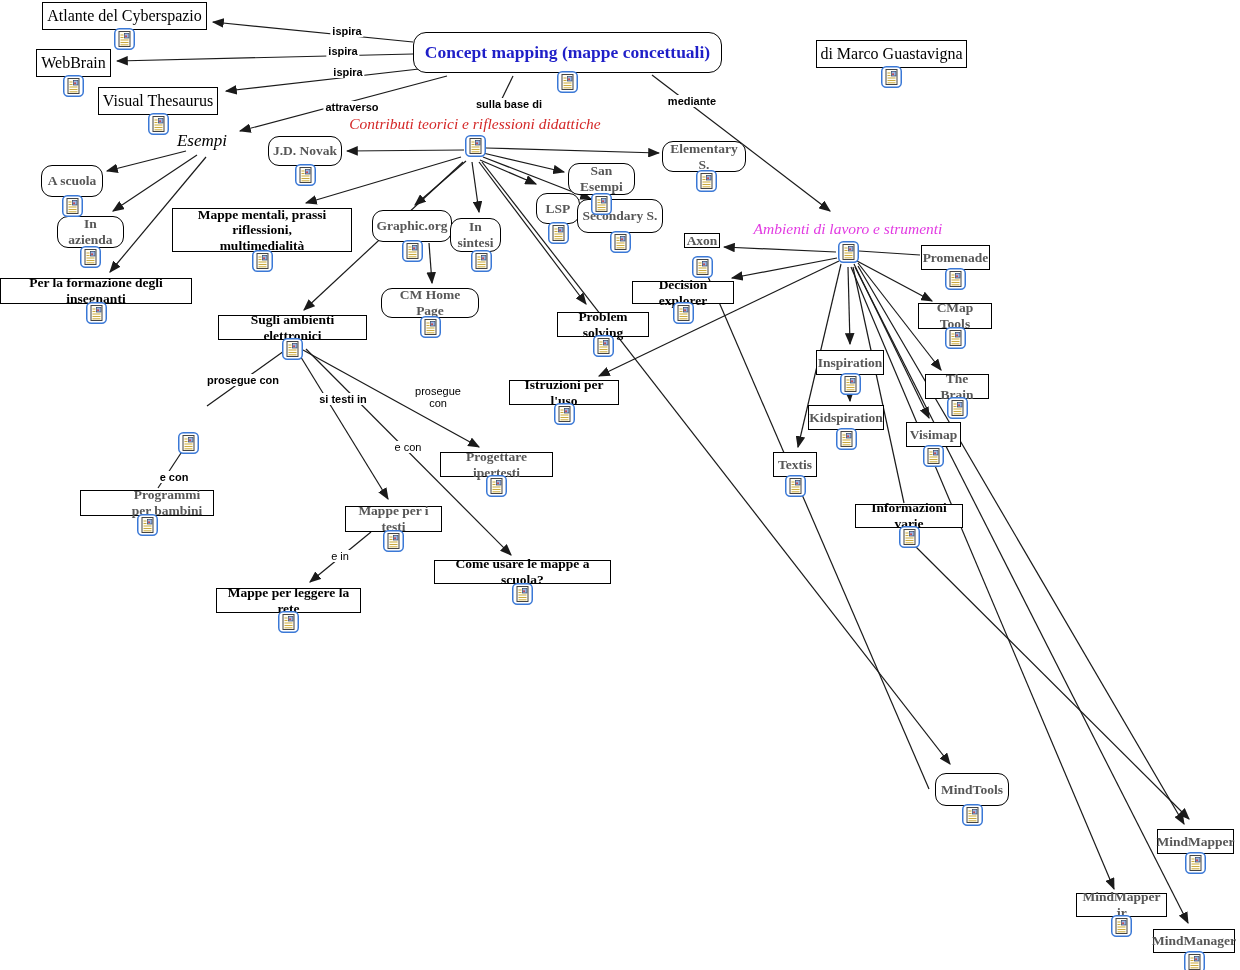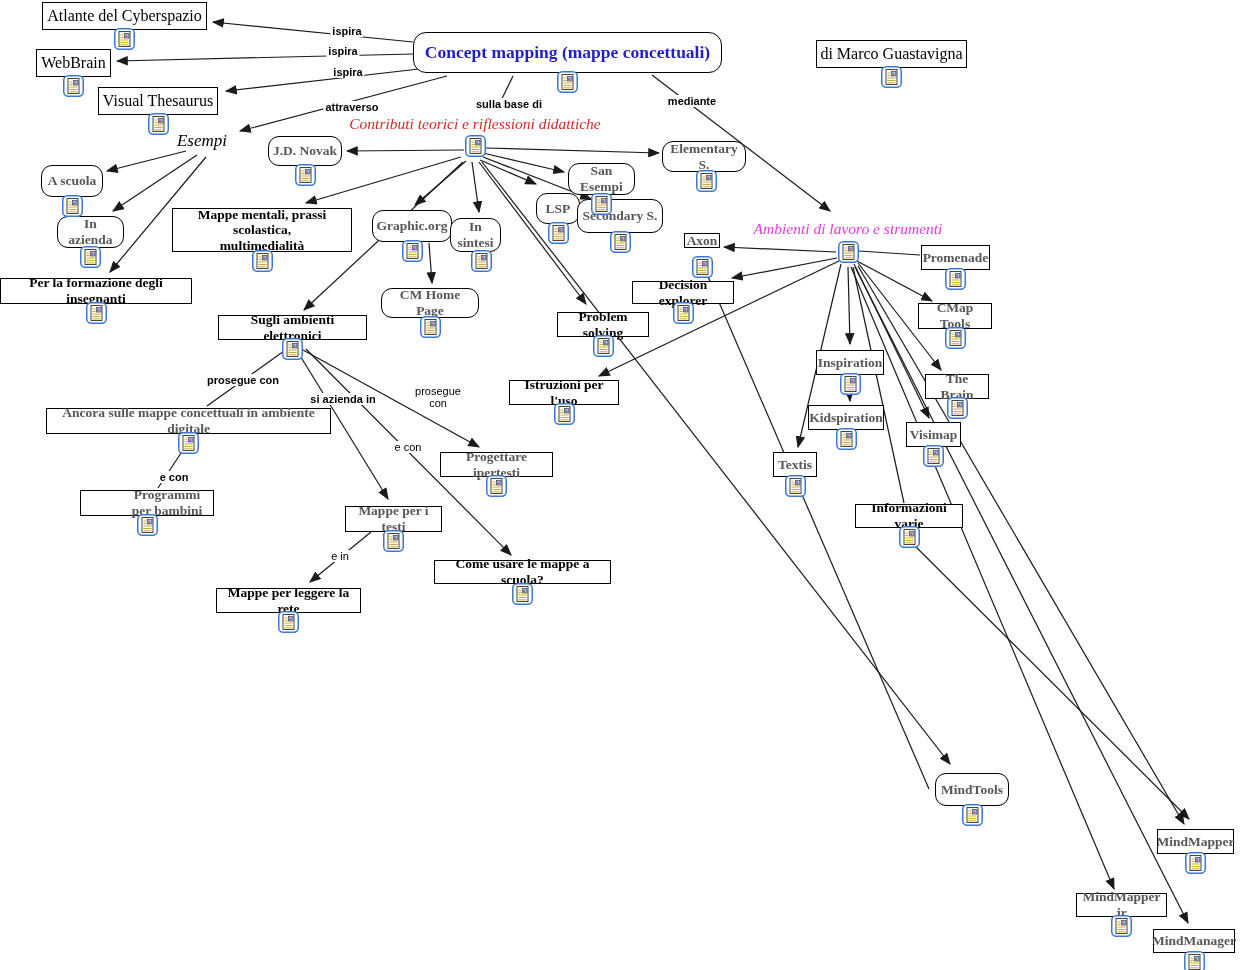--- a/index.html
+++ b/index.html
@@ -214,21 +214,21 @@
         <rect x="5" y="3.5" width="11" height="15" fill="#fffdf2" stroke="#444" stroke-width="1"></rect>
         <rect x="10.5" y="5.5" width="4.5" height="4.5" fill="#9ab6e4" stroke="#334466" stroke-width="0.7"></rect>
         <rect x="11.2" y="7.4" width="1.7" height="1.7" fill="#d04040"></rect>
         <line x1="6.5" y1="7" x2="9.5" y2="7" stroke="#caa93f"></line>
         <line x1="6.5" y1="9.5" x2="9.5" y2="9.5" stroke="#caa93f"></line>
         <line x1="6.5" y1="12" x2="14.5" y2="12" stroke="#caa93f"></line>
         <line x1="6.5" y1="14.5" x2="14.5" y2="14.5" stroke="#caa93f"></line>
         <line x1="6.5" y1="16.8" x2="14.5" y2="16.8" stroke="#caa93f"></line>
       </svg>
     </div>
-    <div class="node black" style="left: 172px; top: 208px; width: 180px; height: 44px;">Mappe mentali, prassi scolastica,
+    <div class="node black" style="left: 172px; top: 208px; width: 180px; height: 44px;">Mappe mentali, prassi riflessioni,
 multimedialità</div>
     <div class="icon" style="left: 251.5px; top: 250px;">
       <svg viewBox="0 0 21 22">
         <rect x="0.75" y="0.75" width="19.5" height="20.5" rx="4.5" fill="#fff" stroke="#3a78d6" stroke-width="1.5"></rect>
         <rect x="5" y="3.5" width="11" height="15" fill="#fffdf2" stroke="#444" stroke-width="1"></rect>
         <rect x="10.5" y="5.5" width="4.5" height="4.5" fill="#9ab6e4" stroke="#334466" stroke-width="0.7"></rect>
         <rect x="11.2" y="7.4" width="1.7" height="1.7" fill="#d04040"></rect>
         <line x1="6.5" y1="7" x2="9.5" y2="7" stroke="#caa93f"></line>
         <line x1="6.5" y1="9.5" x2="9.5" y2="9.5" stroke="#caa93f"></line>
         <line x1="6.5" y1="12" x2="14.5" y2="12" stroke="#caa93f"></line>
@@ -523,21 +523,20 @@
         <rect x="5" y="3.5" width="11" height="15" fill="#fffdf2" stroke="#444" stroke-width="1"></rect>
         <rect x="10.5" y="5.5" width="4.5" height="4.5" fill="#9ab6e4" stroke="#334466" stroke-width="0.7"></rect>
         <rect x="11.2" y="7.4" width="1.7" height="1.7" fill="#d04040"></rect>
         <line x1="6.5" y1="7" x2="9.5" y2="7" stroke="#caa93f"></line>
         <line x1="6.5" y1="9.5" x2="9.5" y2="9.5" stroke="#caa93f"></line>
         <line x1="6.5" y1="12" x2="14.5" y2="12" stroke="#caa93f"></line>
         <line x1="6.5" y1="14.5" x2="14.5" y2="14.5" stroke="#caa93f"></line>
         <line x1="6.5" y1="16.8" x2="14.5" y2="16.8" stroke="#caa93f"></line>
       </svg>
     </div>
-    <div class="node gray" style="left: 46px; top: 408px; width: 285px; height: 26px;">Ancora sulle mappe concettuali in ambiente digitale</div>
     <div class="icon" style="left: 178px; top: 432px;">
       <svg viewBox="0 0 21 22">
         <rect x="0.75" y="0.75" width="19.5" height="20.5" rx="4.5" fill="#fff" stroke="#3a78d6" stroke-width="1.5"></rect>
         <rect x="5" y="3.5" width="11" height="15" fill="#fffdf2" stroke="#444" stroke-width="1"></rect>
         <rect x="10.5" y="5.5" width="4.5" height="4.5" fill="#9ab6e4" stroke="#334466" stroke-width="0.7"></rect>
         <rect x="11.2" y="7.4" width="1.7" height="1.7" fill="#d04040"></rect>
         <line x1="6.5" y1="7" x2="9.5" y2="7" stroke="#caa93f"></line>
         <line x1="6.5" y1="9.5" x2="9.5" y2="9.5" stroke="#caa93f"></line>
         <line x1="6.5" y1="12" x2="14.5" y2="12" stroke="#caa93f"></line>
         <line x1="6.5" y1="14.5" x2="14.5" y2="14.5" stroke="#caa93f"></line>
@@ -670,19 +669,19 @@
         <line x1="6.5" y1="16.8" x2="14.5" y2="16.8" stroke="#caa93f"></line>
       </svg>
     </div>
     <div class="lbl b" style="left: 347px; top: 31px;">ispira</div>
     <div class="lbl b" style="left: 343px; top: 51px;">ispira</div>
     <div class="lbl b" style="left: 348px; top: 72px;">ispira</div>
     <div class="lbl b" style="left: 352px; top: 107px;">attraverso</div>
     <div class="lbl b" style="left: 509px; top: 104px;">sulla base di</div>
     <div class="lbl b" style="left: 692px; top: 101px;">mediante</div>
     <div class="lbl b" style="left: 243px; top: 380px;">prosegue con</div>
-    <div class="lbl b" style="left: 343px; top: 399px;">si azienda in</div>
+    <div class="lbl b" style="left: 343px; top: 399px;">si testi in</div>
     <div class="lbl" style="left: 438px; top: 391px;">prosegue</div>
     <div class="lbl" style="left: 438px; top: 403px;">con</div>
     <div class="lbl b" style="left: 174px; top: 477px;">e con</div>
     <div class="lbl" style="left: 408px; top: 447px;">e con</div>
     <div class="lbl" style="left: 340px; top: 556px;">e in</div>
   </div>
 
 </body></html>

